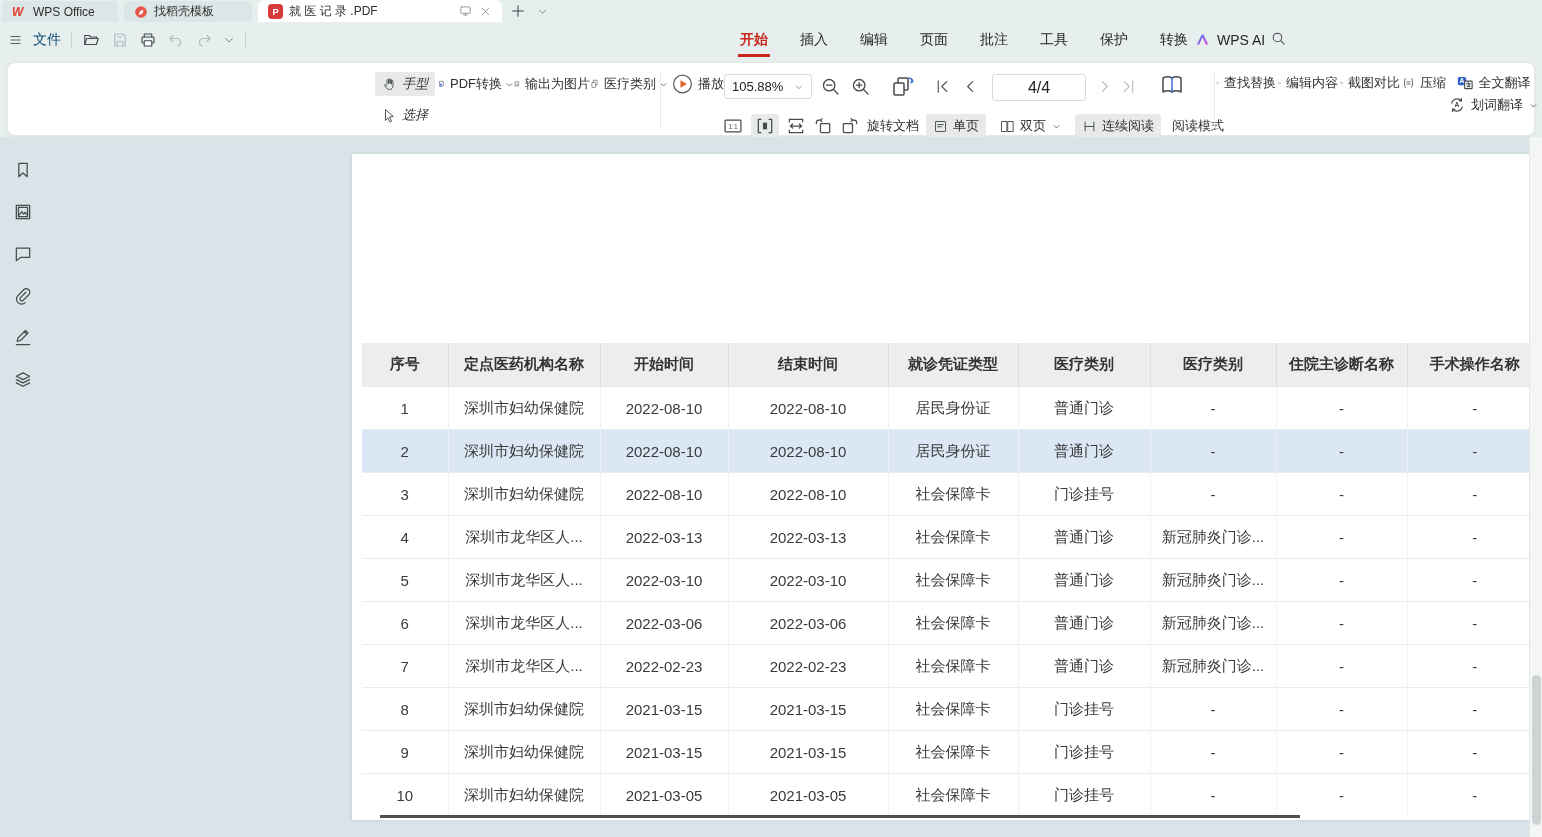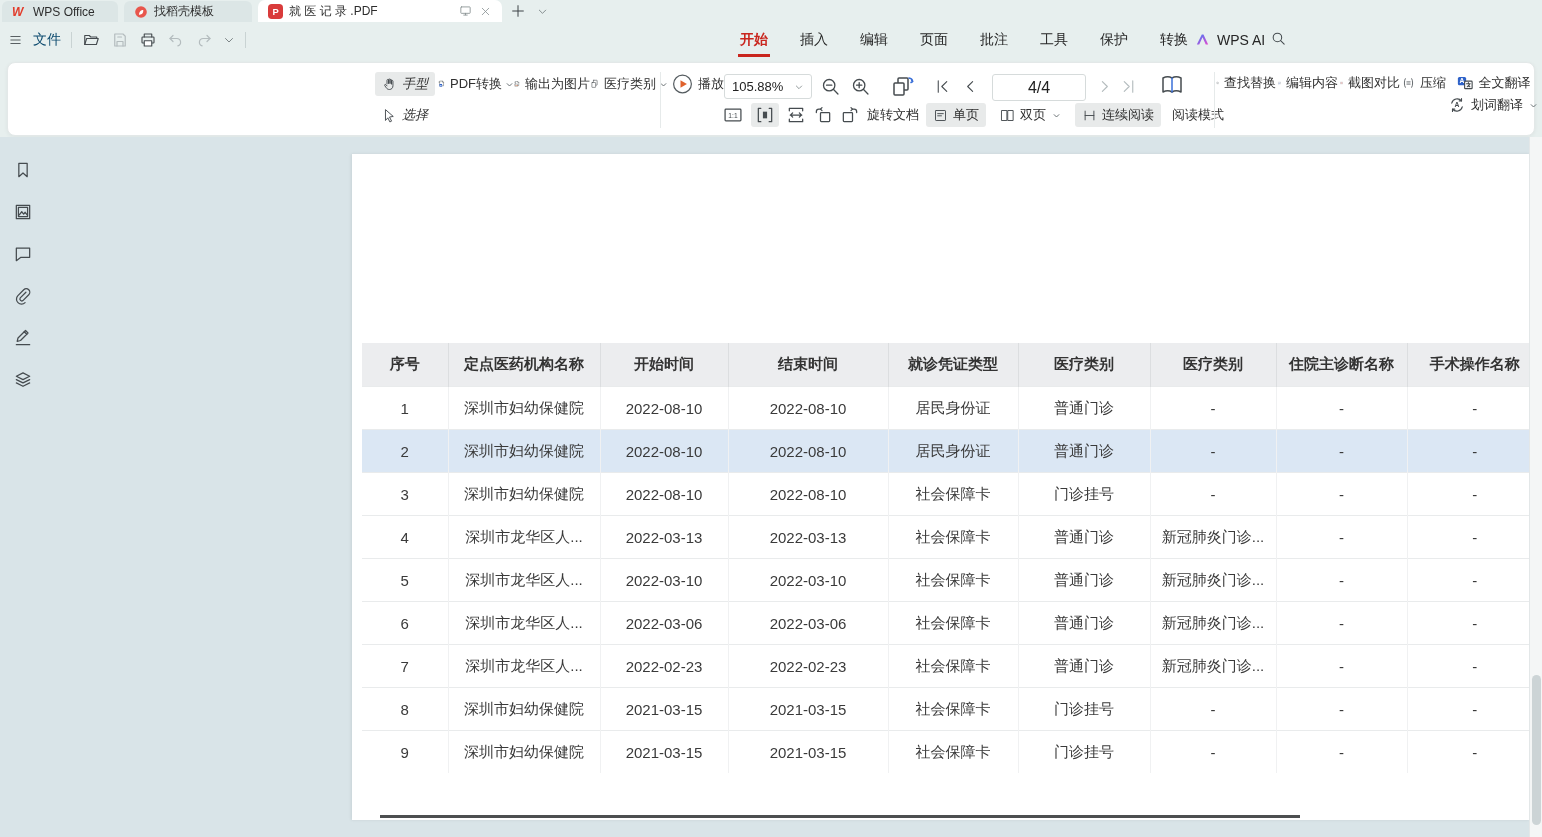--- a/index.html
+++ b/index.html
@@ -36,21 +36,21 @@
   .pill{display:flex;align-items:center;gap:5px;padding:3px 7px;border-radius:3px;font-size:13px;color:#2f2f2f;}
   .pill.on{background:#e8eaea;}
   .tools-col{position:absolute;left:367px;top:9px;display:flex;flex-direction:column;gap:7px;font-style:italic;}
   .colbtn{position:absolute;top:8px;display:flex;flex-direction:row;align-items:center;gap:5px;}
   .colbtn .lbl{font-size:13px;color:#2f2f2f;white-space:nowrap;display:flex;align-items:center;gap:2px;}
   .zoombox{position:absolute;left:716px;top:11px;width:88px;height:25px;border:1px solid #d6dbdb;border-radius:3px;
            display:flex;align-items:center;justify-content:space-between;padding:0 7px;box-sizing:border-box;font-size:13px;color:#222;}
   .pagebox{position:absolute;left:984px;top:11px;width:92px;height:25px;border:1px solid #d6dbdb;border-radius:3px;
            display:flex;align-items:center;justify-content:center;font-size:16px;color:#222;background:#fff;}
   .iconbtn{position:absolute;}
-  .row2{position:absolute;left:714px;top:40px;display:flex;align-items:center;gap:7px;}
+  .row2{position:absolute;left:714px;top:51px;display:flex;align-items:center;gap:7px;}
   .row2 .lbl{font-size:13px;color:#2f2f2f;white-space:nowrap;}
   .rt-col .lbl{font-size:13px;}
   .tr-grp{position:absolute;left:1440px;top:11px;display:flex;flex-direction:column;gap:4px;align-items:center;}
   .tr-row{display:flex;align-items:center;gap:5px;font-size:13px;color:#2f2f2f;white-space:nowrap;}
   .chev{margin-left:1px;}
 
   
   .docwrap{position:absolute;left:0;top:137px;width:100%;height:700px;background:#d9e4e8;}
   .side{position:absolute;left:0;top:0;width:46px;height:100%;display:flex;flex-direction:column;align-items:center;gap:16px;padding-top:20px;box-sizing:border-box;}
   .side .sbtn{width:26px;height:26px;display:flex;align-items:center;justify-content:center;}
@@ -550,20 +550,31 @@
               <td>9</td>
               <td>深圳市妇幼保健院</td>
               <td>2021-03-15</td>
               <td>2021-03-15</td>
               <td>社会保障卡</td>
               <td>门诊挂号</td>
               <td>-</td>
               <td>-</td>
               <td>-</td>
             </tr>
+            <tr>
+              <td>10</td>
+              <td>深圳市妇幼保健院</td>
+              <td>2021-03-05</td>
+              <td>2021-03-05</td>
+              <td>社会保障卡</td>
+              <td>门诊挂号</td>
+              <td>-</td>
+              <td>-</td>
+              <td>-</td>
+            </tr>
           </tbody>
       </table>
       <div class="darkline"></div>
     </div>
 
     <div class="vscroll">
       <div class="vthumb"></div>
     </div>
   </div>
 

